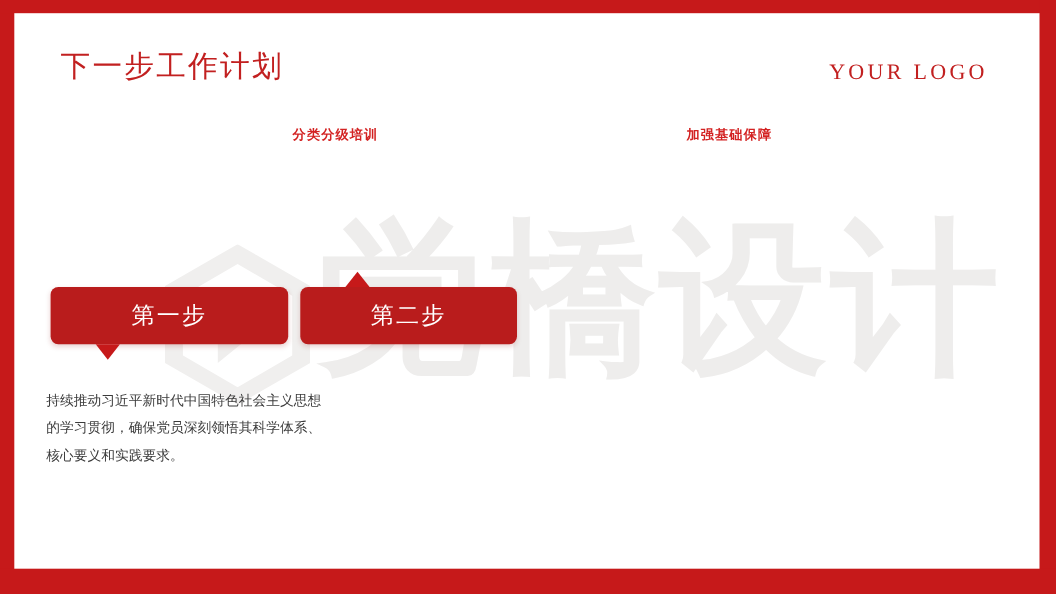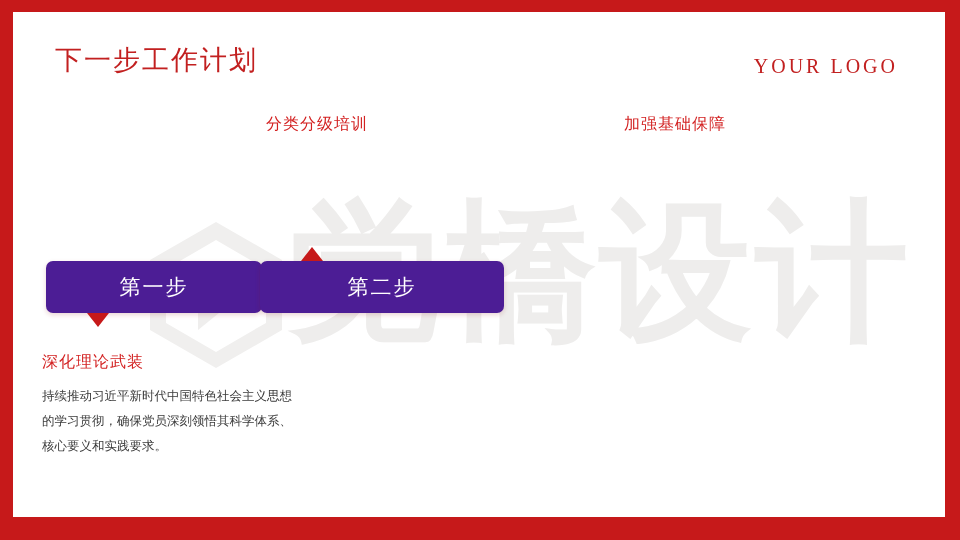--- a/index.html
+++ b/index.html
@@ -84,21 +84,21 @@
     color: #C22020;
     white-space: nowrap;
   }
 
   
   .steps { position: absolute; left: 0; top: 0; width: 960px; height: 540px; }
   .step {
     position: absolute;
     top: 261px;
     height: 52px;
-    background: #4c1d95;
+    background: #b91c1c;
     border-radius: 7px;
     box-shadow: 0 2px 5px rgba(140,20,20,0.18);
   }
   .step-label {
     position: absolute;
     left: 0; right: 0; top: 0; bottom: 0;
     display: flex;
     align-items: center;
     justify-content: center;
     color: #ffffff;
@@ -109,35 +109,35 @@
   .tail {
     position: absolute;
     width: 0; height: 0;
     border-left: 11px solid transparent;
     border-right: 11px solid transparent;
   }
   .tail-down { top: 52px; border-top: 14px solid #C6191A; }
   .tail-up   { bottom: 52px; border-bottom: 14px solid #C6191A; }
 
   .step-1 { left: 46px;  width: 216px; }
-  .step-2 { left: 260px; width: 244px; }
+  .step-2 { left: 273px; width: 197px; }
   .step-3 { left: 484px; width: 211px; }
   .step-4 { left: 700px; width: 210px; }
 
   .t1 { left: 41px; }
   .t2 { left: 41px; }
   .t3 { left: 41px; }
   .t4 { left: 41px; }
 
   
   .block { position: absolute; }
   .block-head {
     color: #D32222;
-    font-size: 16px;
-    font-weight: 400;
+    font-size: 12px;
+    font-weight: 700;
     letter-spacing: 1px;
     margin: 0 0 11px 0;
     white-space: nowrap;
   }
   .block-body {
     color: #3b3b3b;
     font-size: 12.5px;
     line-height: 2.0;
     margin: 0;
     text-align: left;
@@ -181,18 +181,17 @@
 
   <div class="block blk-top-1">
     <p class="block-head">分类分级培训</p>
   </div>
 
   <div class="block blk-top-2">
     <p class="block-head">加强基础保障</p>
   </div>
 
   <div class="block blk-bot-1">
-    <p class="block-head">深化理论武装</p>
     <p class="block-body">持续推动习近平新时代中国特色社会主义思想的学习贯彻，确保党员深刻领悟其科学体系、核心要义和实践要求。</p>
   </div>
 
 
 </div>
 
 </body></html>

